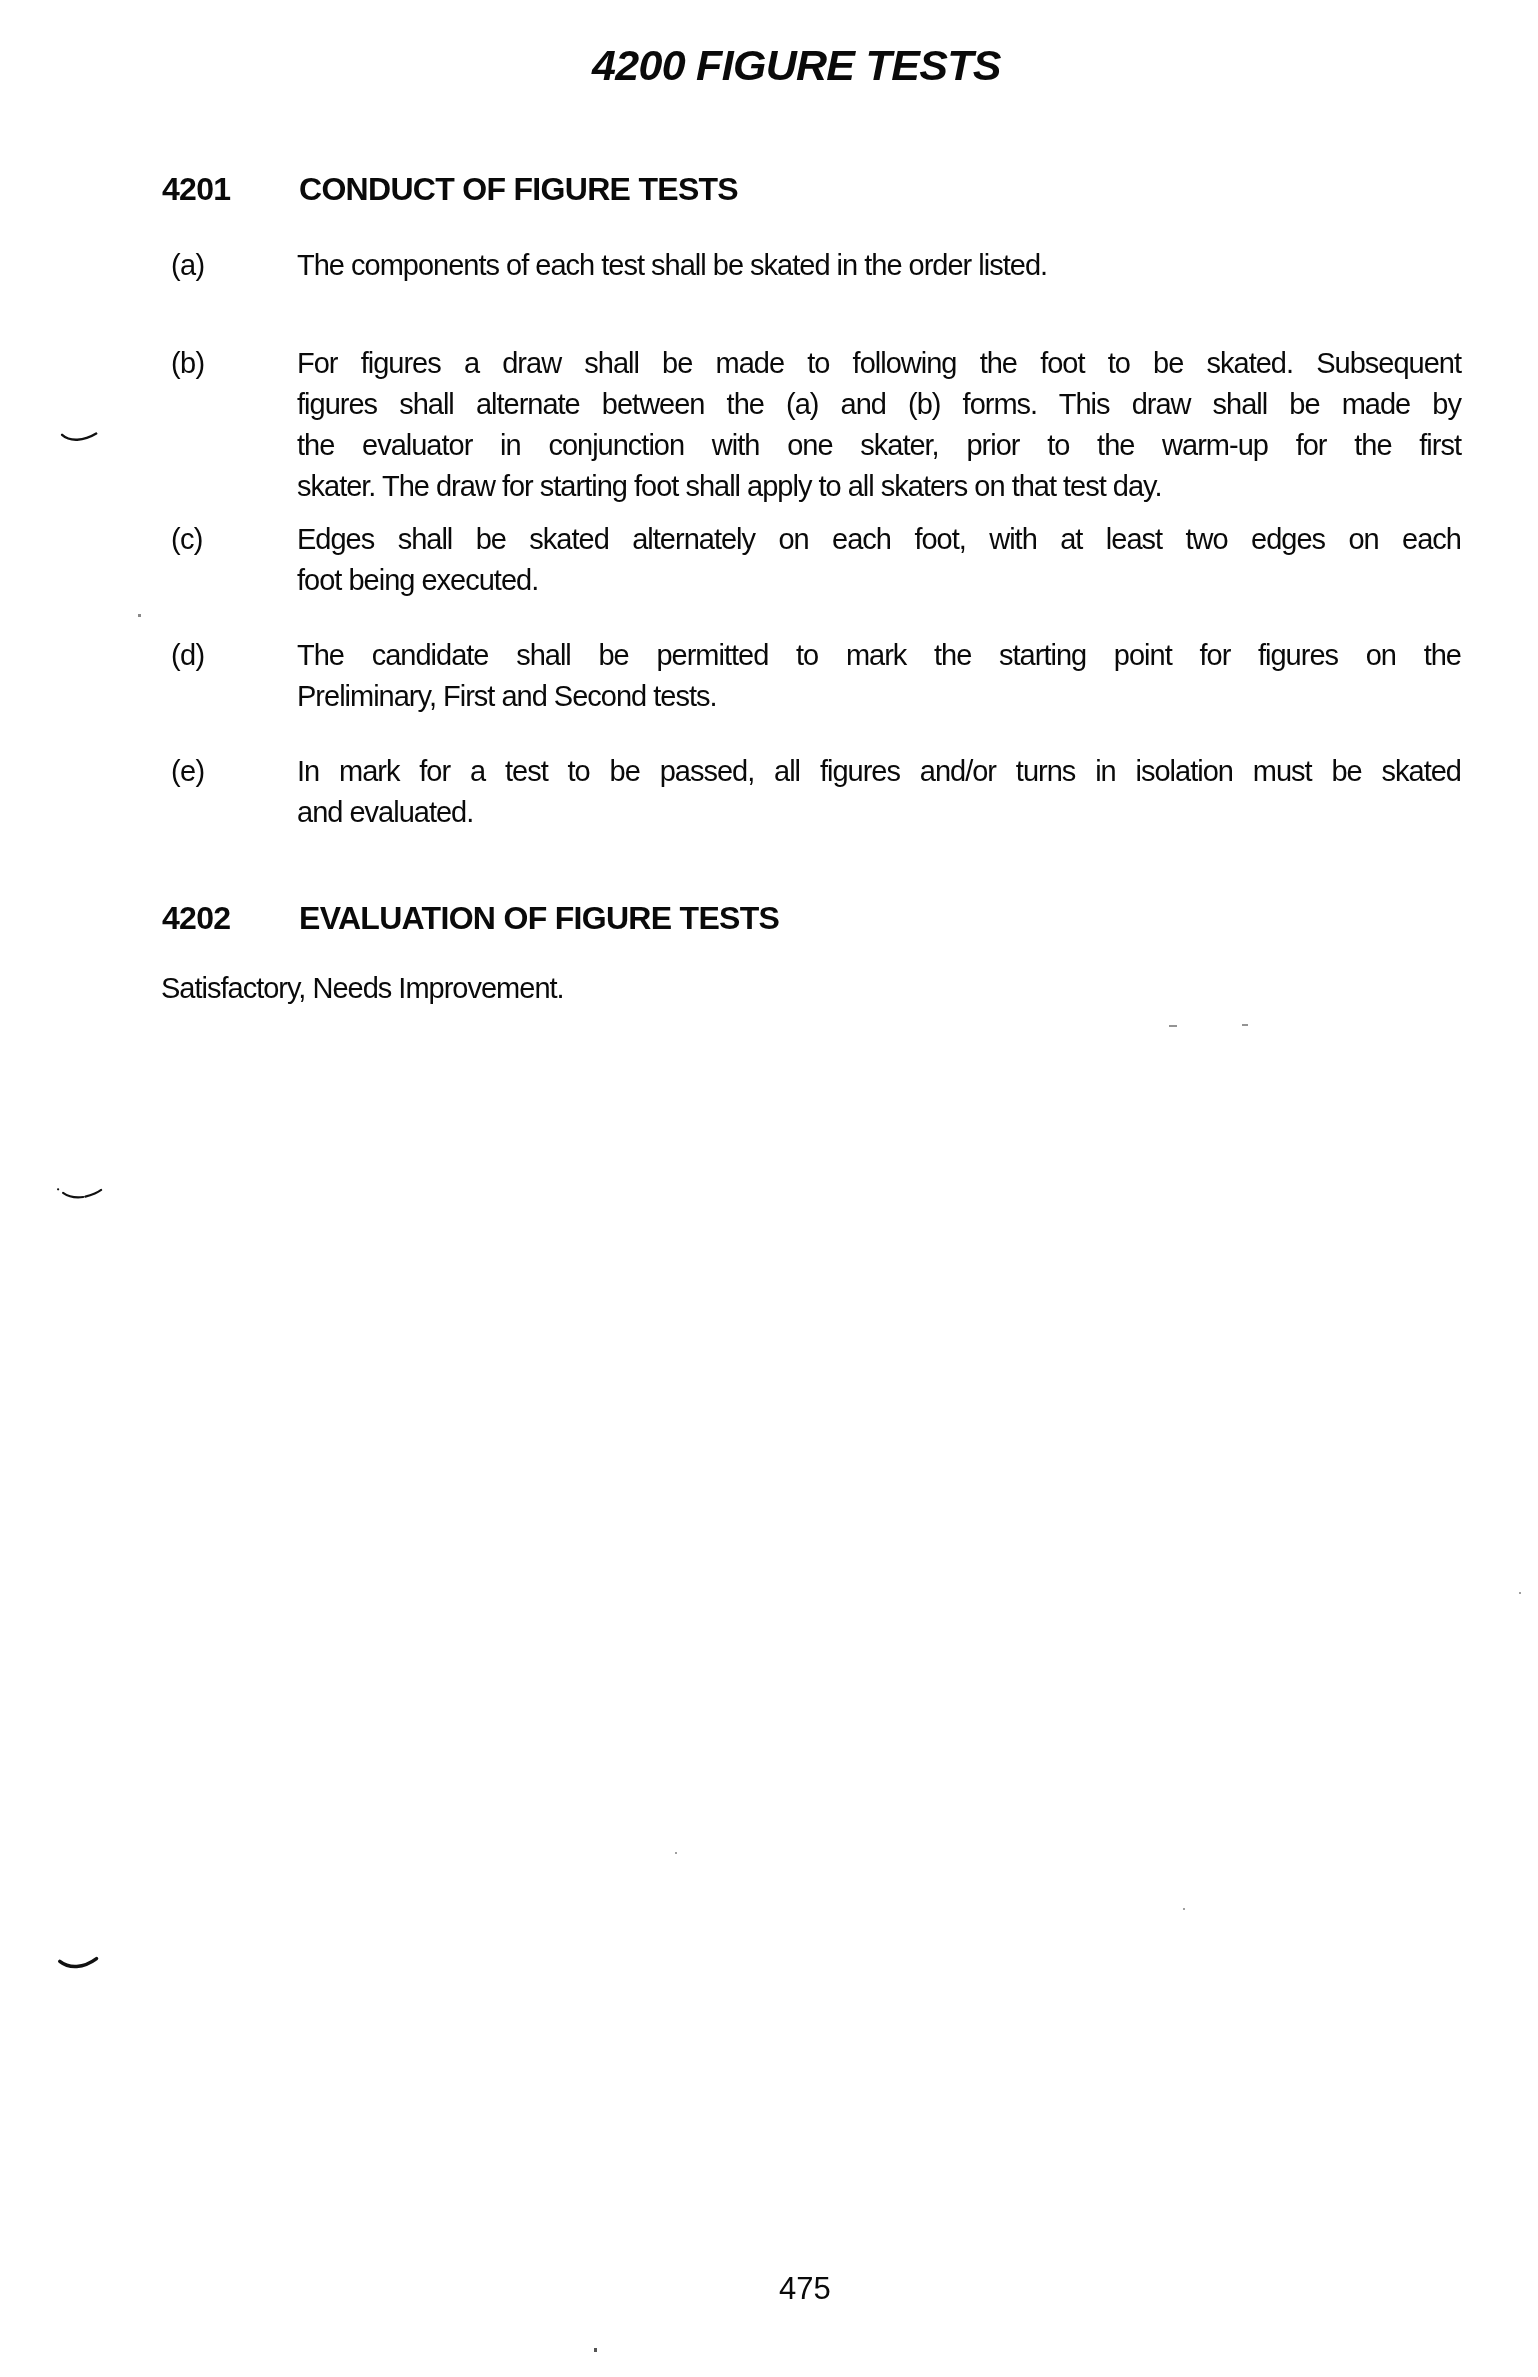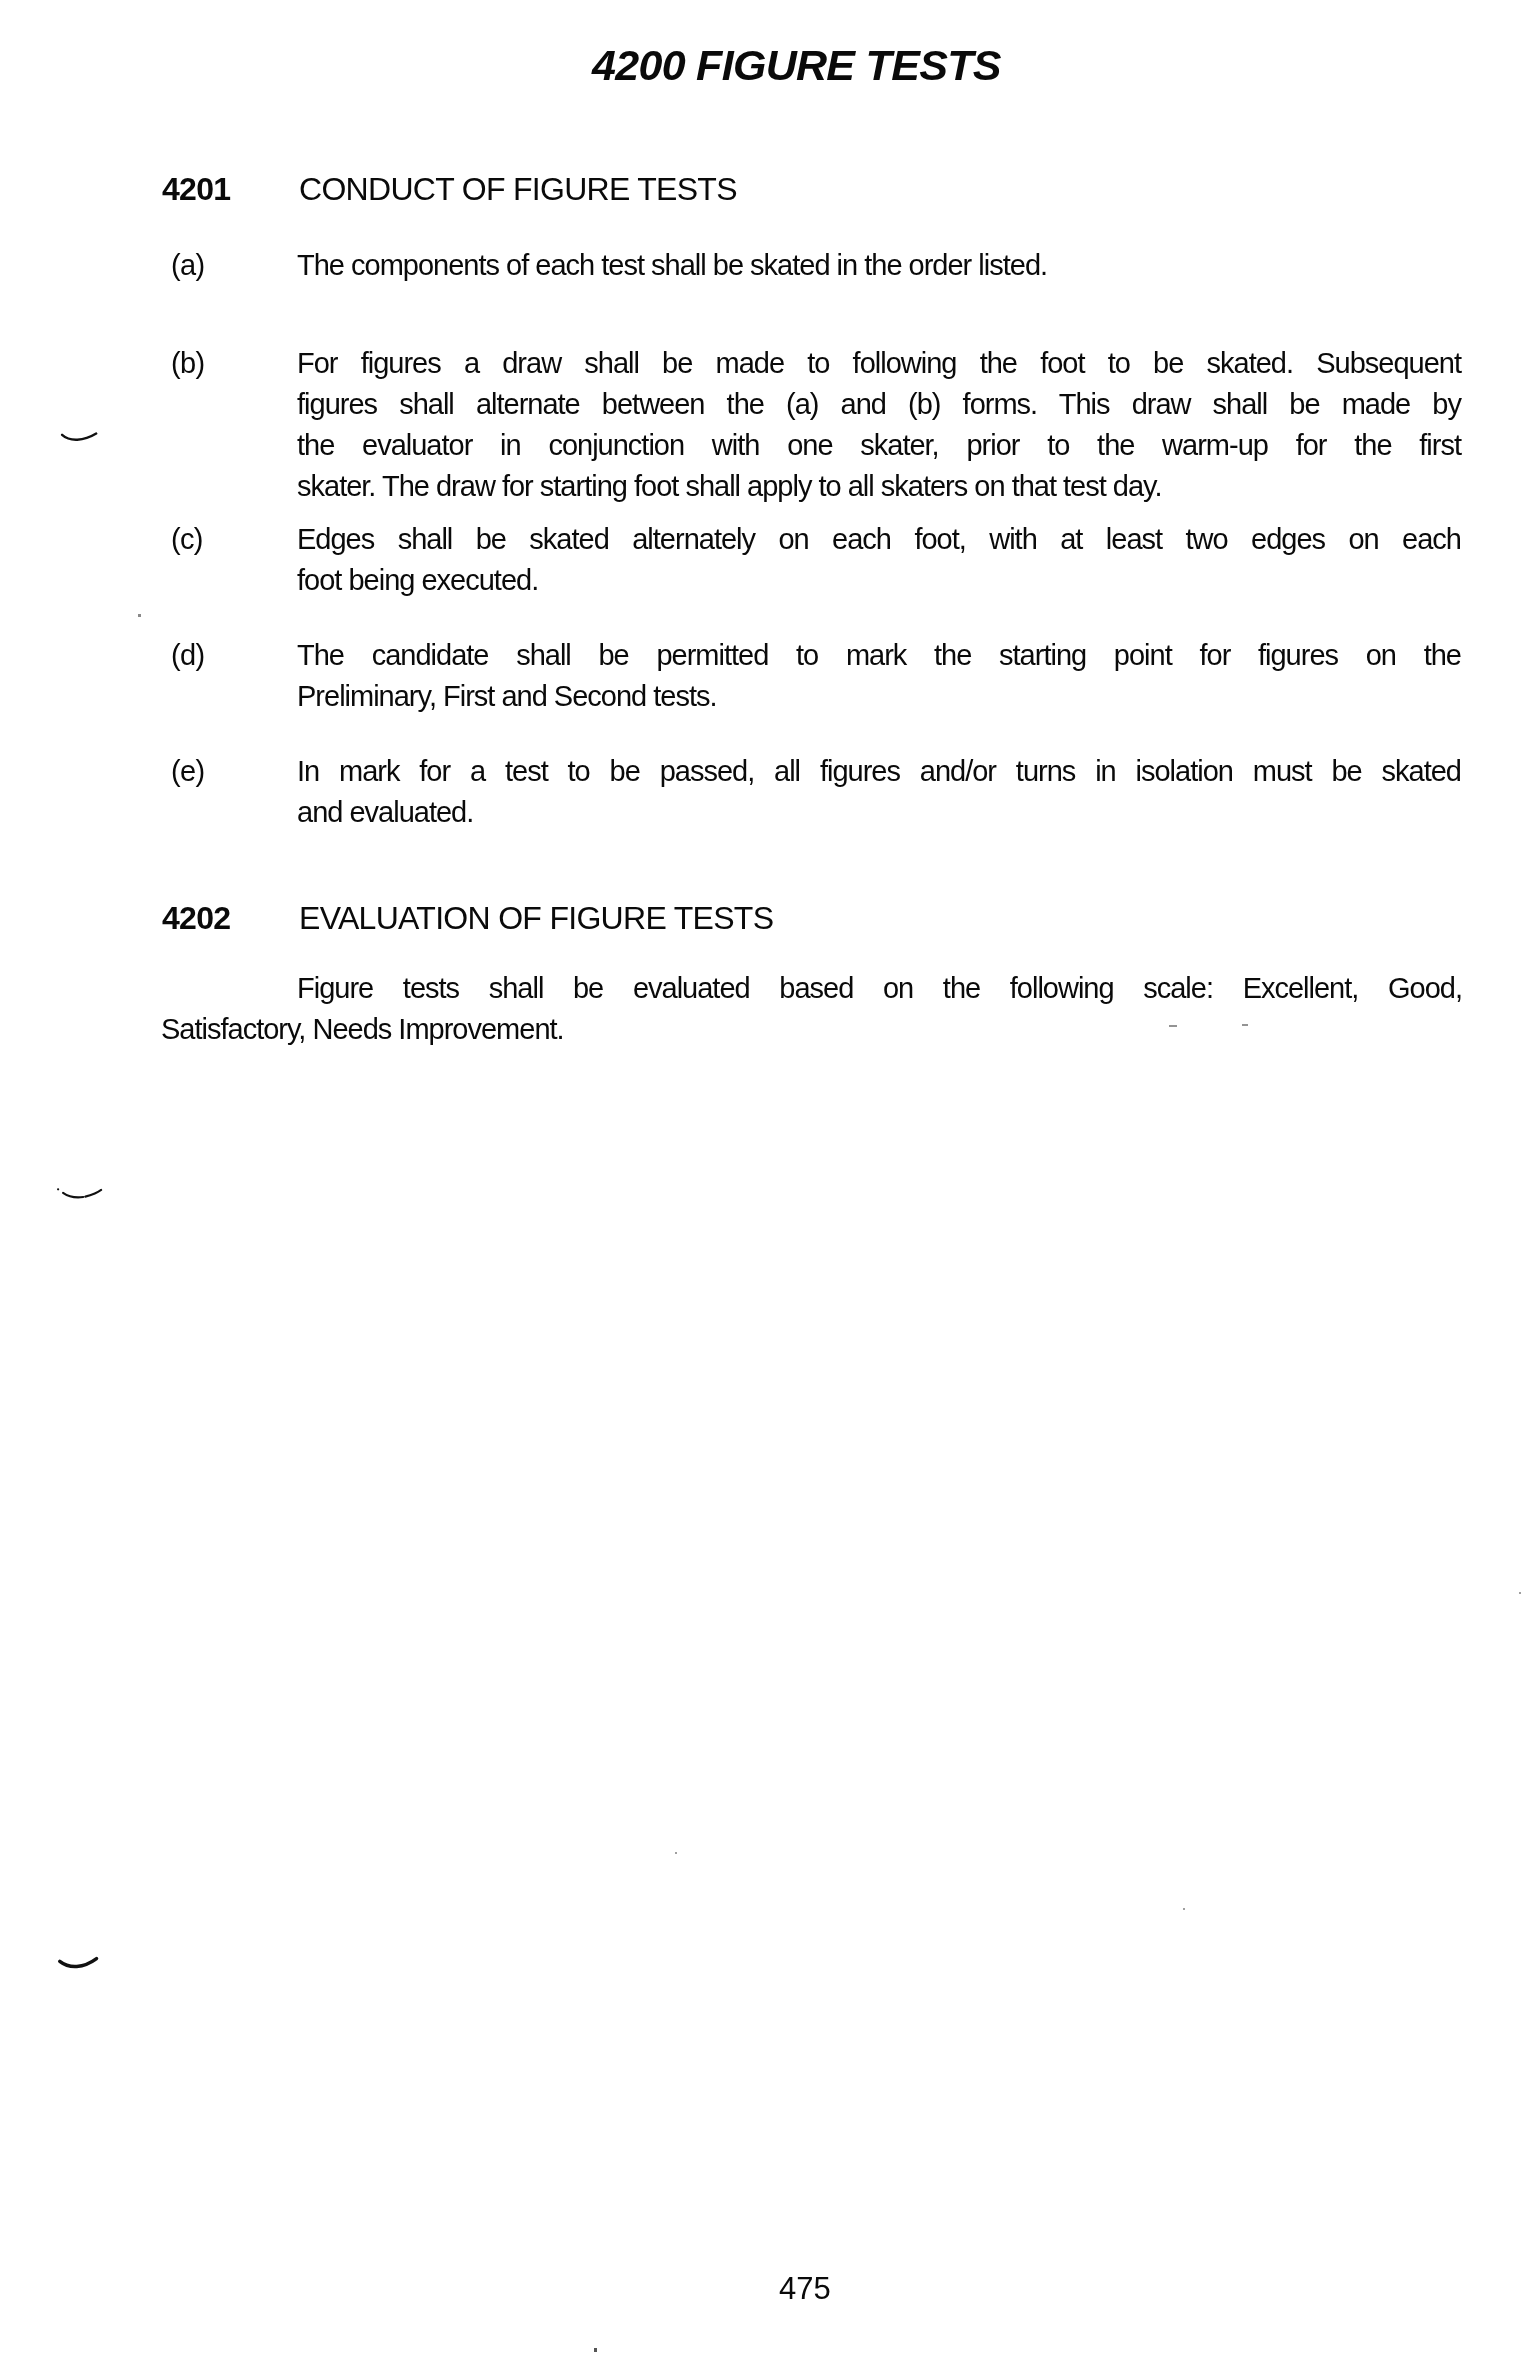--- a/index.html
+++ b/index.html
@@ -32,21 +32,21 @@
     font-size: 32px;
     line-height: 41px;
     font-weight: bold;
     letter-spacing: -0.7px;
   }
   .sec-title {
     position: absolute;
     left: 299px;
     font-size: 32px;
     line-height: 41px;
-    font-weight: normal;
+    font-weight: bold;
     letter-spacing: -0.7px;
     white-space: nowrap;
   }
   
   .item-label {
     position: absolute;
     left: 171px;
     font-size: 29px;
     line-height: 41px;
     letter-spacing: -0.7px;
@@ -129,21 +129,20 @@
     <div class="jline">In mark for a test to be passed, all figures and/or turns in isolation must be skated</div>
     <div class="lline">and evaluated.</div>
   </div>
 
   <div class="sec-heading-row" style="top:898px">
     <div class="sec-num">4202</div>
     <div class="sec-title">EVALUATION OF FIGURE TESTS</div>
   </div>
 
   <div class="para-4202">
-    <div class="jline indent">Figure tests shall be evaluated based on the following scale: Excellent, Good,</div>
     <div class="lline">Satisfactory, Needs Improvement.</div>
   </div>
 
   <div class="page-number">475</div>
 
   <div class="hmark" style="left:60px; top:430px;">
     <svg width="39" height="15.4" viewBox="0 0 56 22">
       <path d="M3,7 C 14,17 34,16 52,5" fill="none" stroke="#111" stroke-width="3.5" stroke-linecap="round"></path>
     </svg>
   </div>

